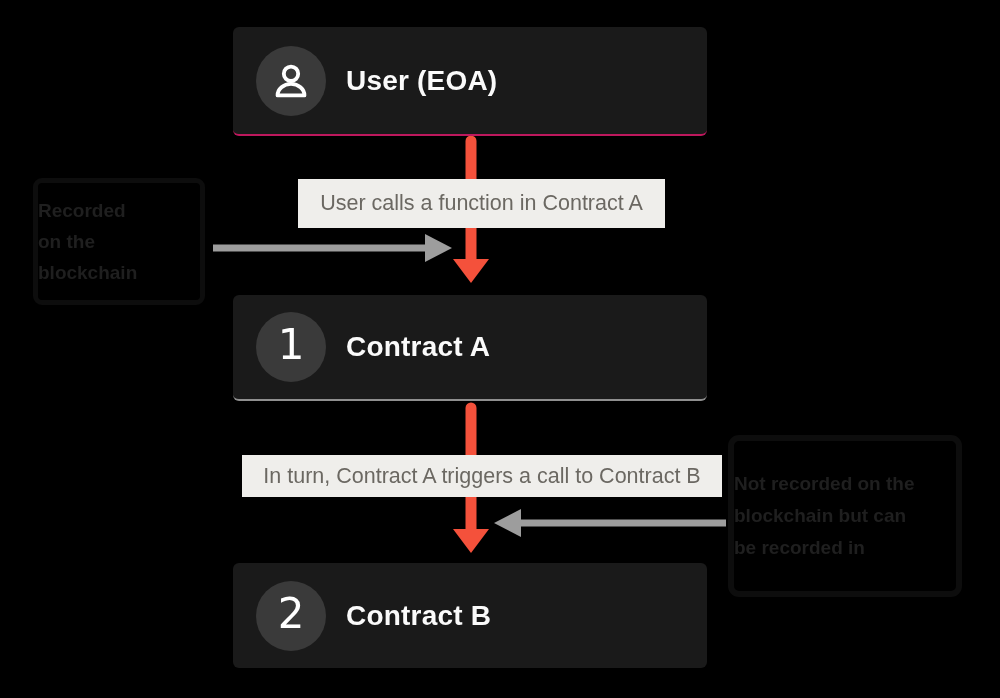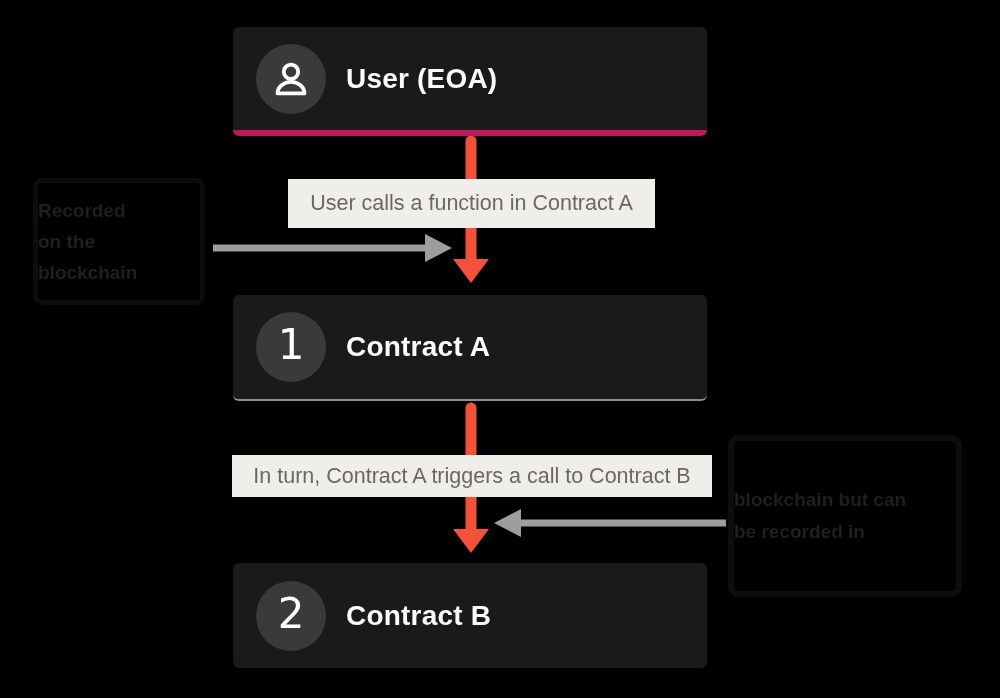--- a/index.html
+++ b/index.html
@@ -14,21 +14,21 @@
   .arrows { position: absolute; left: 0; top: 0; width: 1000px; height: 698px; z-index: 1; }
 
   .node {
     position: absolute; left: 233px; width: 474px;
     background: var(--node-bg, #1a1a1a);
     border-radius: 6px;
     display: flex; align-items: center;
     padding-left: 23px; box-sizing: border-box;
     z-index: 2;
   }
-  #node-user { top: 27px; height: 109px; border-bottom: 6px solid #be185d; }
+  #node-user { top: 27px; height: 109px; border-bottom: 2px solid #be185d; }
   #node-contract-a { top: 295px; height: 106px; border-bottom: 2px solid var(--contract-a-divider, #8f8f8f); }
   #node-contract-b { top: 563px; height: 105px; }
 
   .badge {
     width: 70px; height: 70px; border-radius: 50%;
     background: var(--badge-bg, #3a3a3a);
     display: flex; align-items: center; justify-content: center;
     flex: 0 0 auto;
   }
   .badge-number {
@@ -42,20 +42,21 @@
     letter-spacing: 0.2px;
   }
 
   .edge-label {
     position: absolute; z-index: 3;
     background: var(--edge-label-bg, #efeeeb);
     color: var(--edge-label-text, #6b6862);
     font-size: 21.5px; text-align: center;
     display: flex; align-items: center; justify-content: center;
     box-sizing: border-box;
+    margin-left: 10px;
   }
   #edge-label-1 { left: 288px; top: 179px; width: 367px; height: 49px; }
   #edge-label-2 { left: 232px; top: 455px; width: 480px; height: 42px; }
 
   .annotation {
     position: absolute; z-index: 2;
     border: 5px solid var(--annotation-border, #0d0d0d);
     border-radius: 9px;
     box-sizing: border-box;
     color: var(--annotation-text, #1f1f1f);
@@ -115,20 +116,21 @@
   <div class="node" id="node-contract-a">
     <div class="badge">
       <span class="badge-number">1</span>
     </div>
     <div class="node-title">Contract A</div>
   </div>
 
   <div class="edge-label" id="edge-label-2">In turn, Contract A triggers a call to Contract B</div>
 
   <div class="annotation" id="annotation-right">
+    <div>Not recorded on the</div>
     <div>blockchain but can</div>
     <div>be recorded in</div>
   </div>
 
   <div class="node" id="node-contract-b">
     <div class="badge">
       <span class="badge-number">2</span>
     </div>
     <div class="node-title">Contract B</div>
   </div>

